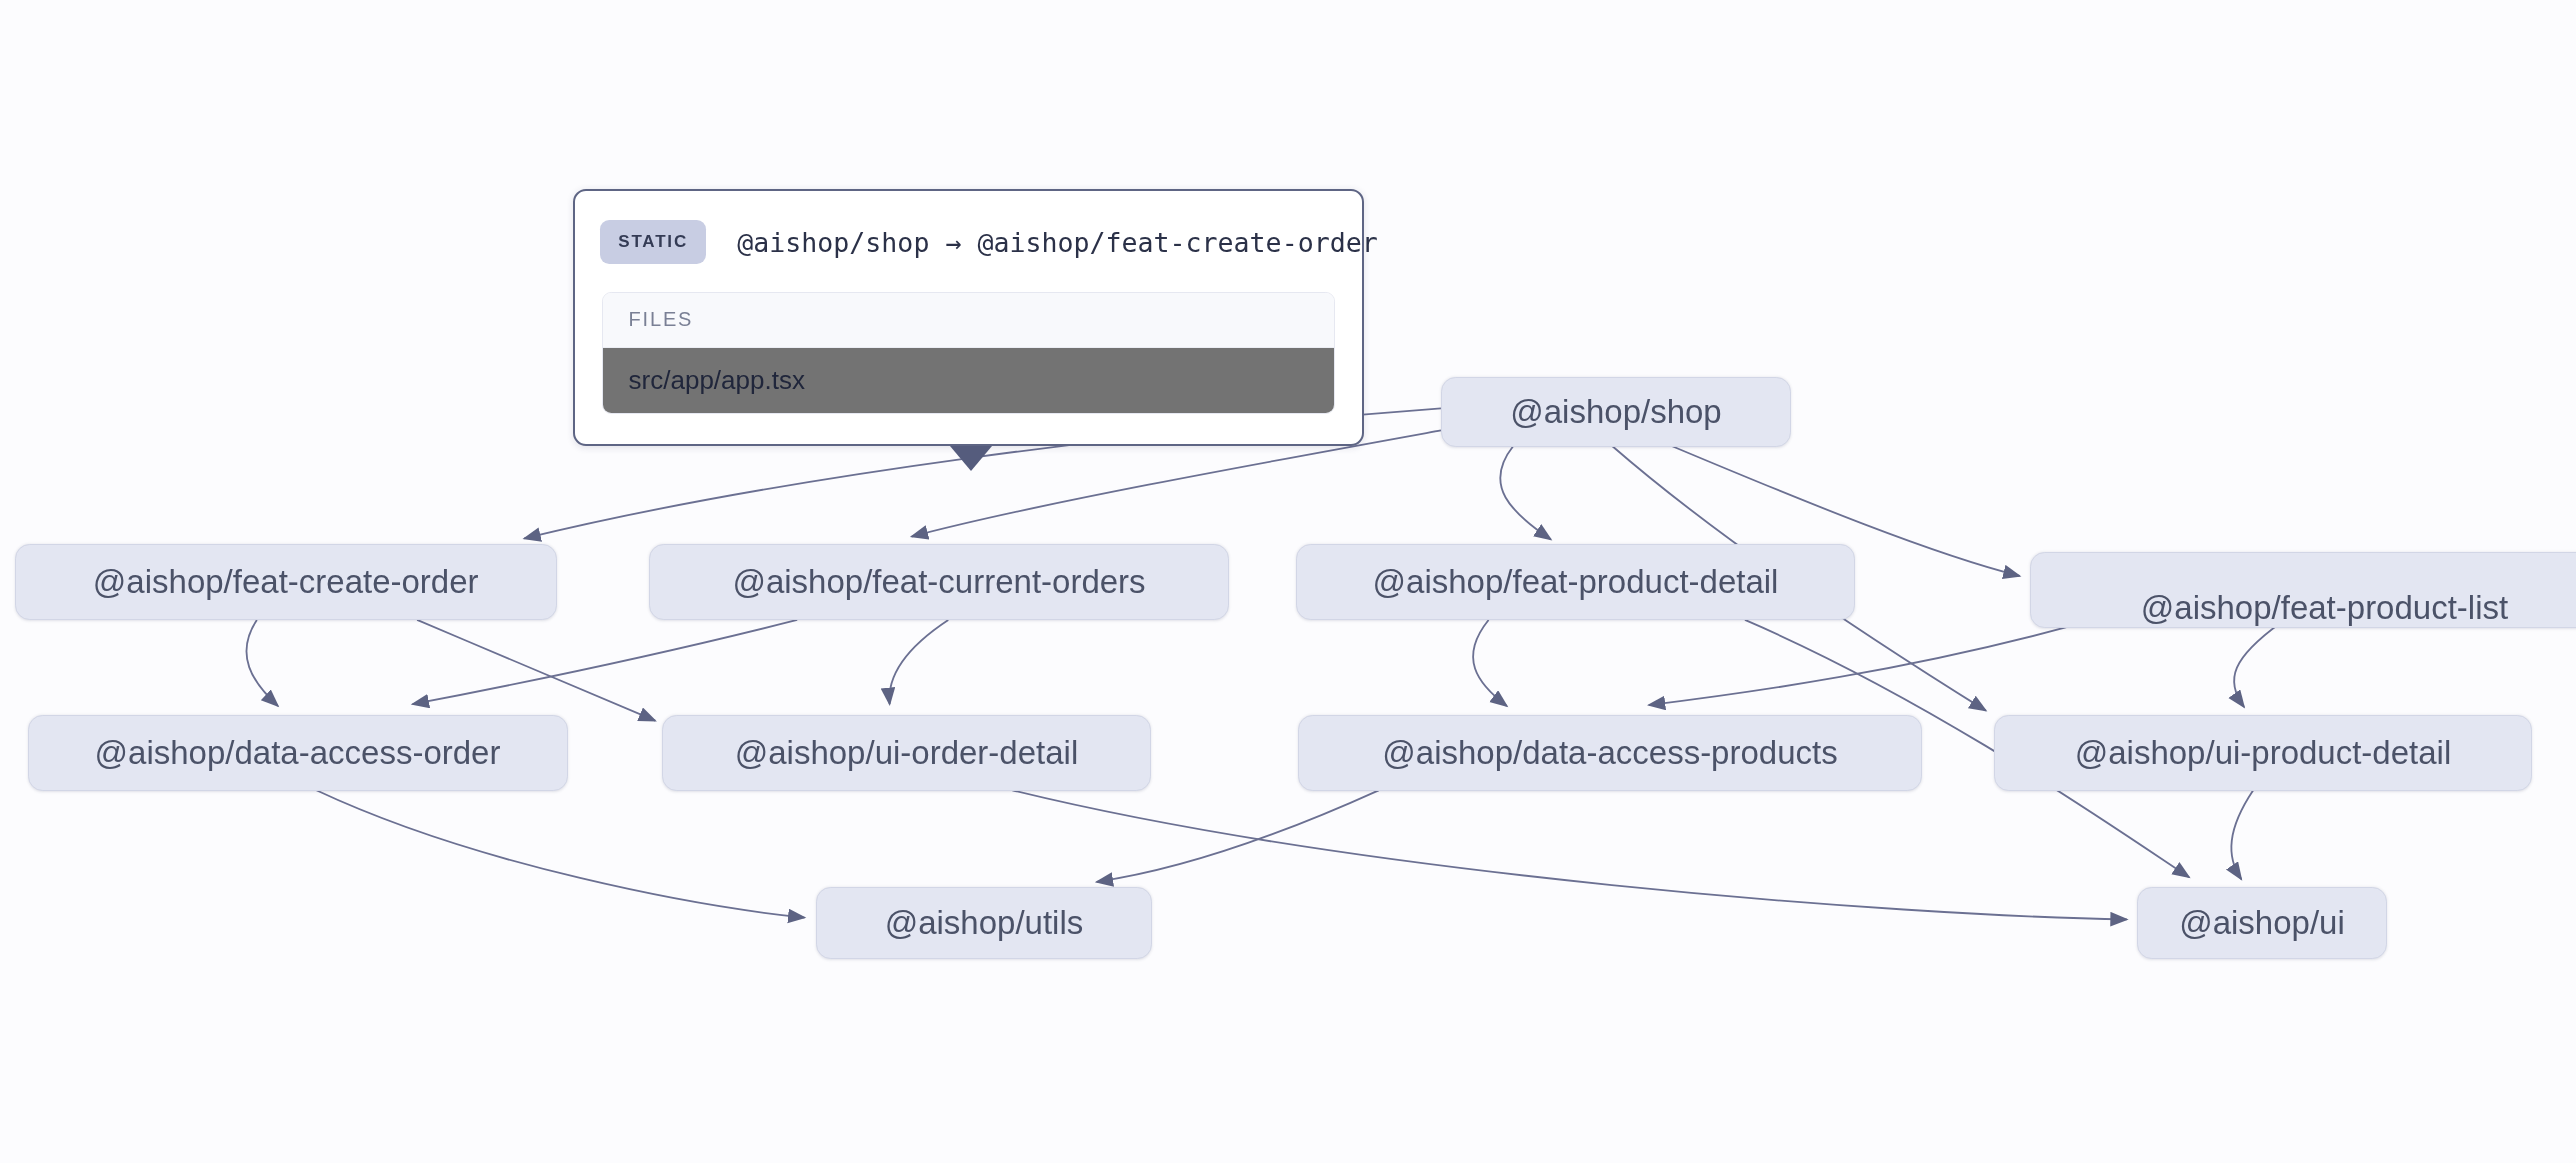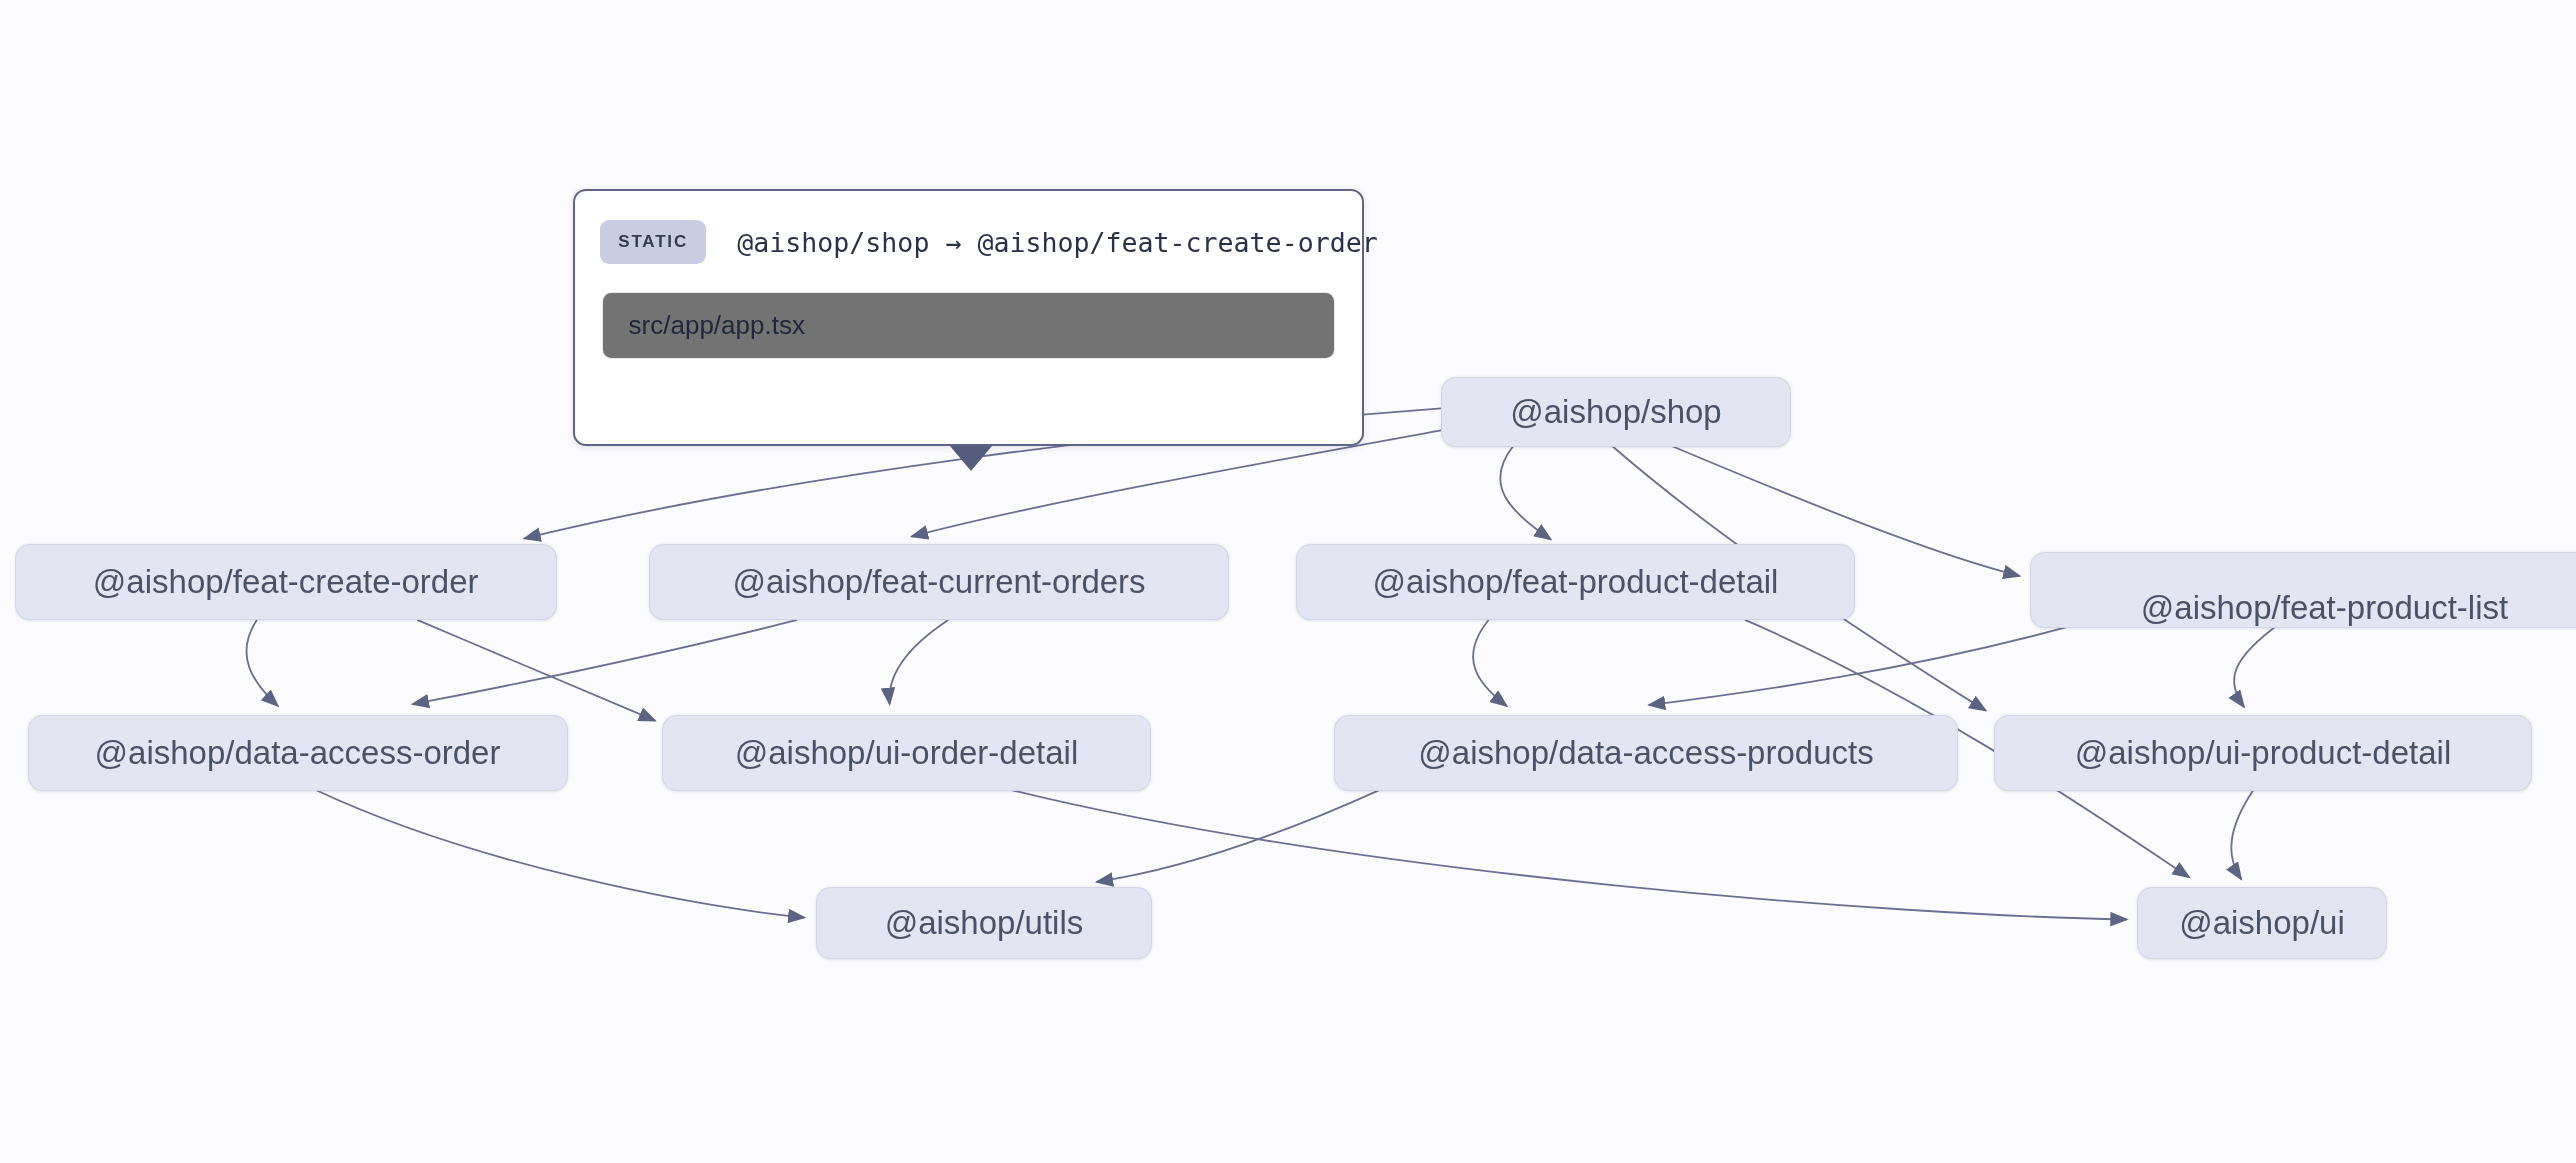--- a/index.html
+++ b/index.html
@@ -155,39 +155,40 @@
       </div>
       <div class="node" style="left: 2030px; top: 552px; width: 589px; height: 76px; align-items: flex-end;">
         <span>@aishop/feat-product-list</span>
       </div>
       <div class="node" style="left: 27.5px; top: 715px; width: 540px; height: 76px;">
         <span>@aishop/data-access-order</span>
       </div>
       <div class="node" style="left: 662px; top: 715px; width: 489px; height: 76px;">
         <span>@aishop/ui-order-detail</span>
       </div>
-      <div class="node" style="left: 1298px; top: 715px; width: 624px; height: 76px; margin-left: 36px;">
+      <div class="node" style="left: 1298px; top: 715px; width: 624px; height: 76px;">
         <span>@aishop/data-access-products</span>
       </div>
       <div class="node" style="left: 1994px; top: 715px; width: 538px; height: 76px;">
         <span>@aishop/ui-product-detail</span>
       </div>
       <div class="node" style="left: 816px; top: 887px; width: 336px; height: 72px;">
         <span>@aishop/utils</span>
       </div>
       <div class="node" style="left: 2137px; top: 887px; width: 250px; height: 72px;">
         <span>@aishop/ui</span>
       </div>
     </div>
 
   <div class="tooltip">
     <div class="tooltip-header">
       <span class="tooltip-badge">STATIC</span>
       <span class="tooltip-title">@aishop/shop → @aishop/feat-create-order</span>
     </div>
     <div class="files-box">
+      <div class="files-header">FILES</div>
       <div class="files-row">src/app/app.tsx</div>
     </div>
     <div class="tooltip-caret"></div>
   </div>
 
 </div>
 
 
 </body></html>

